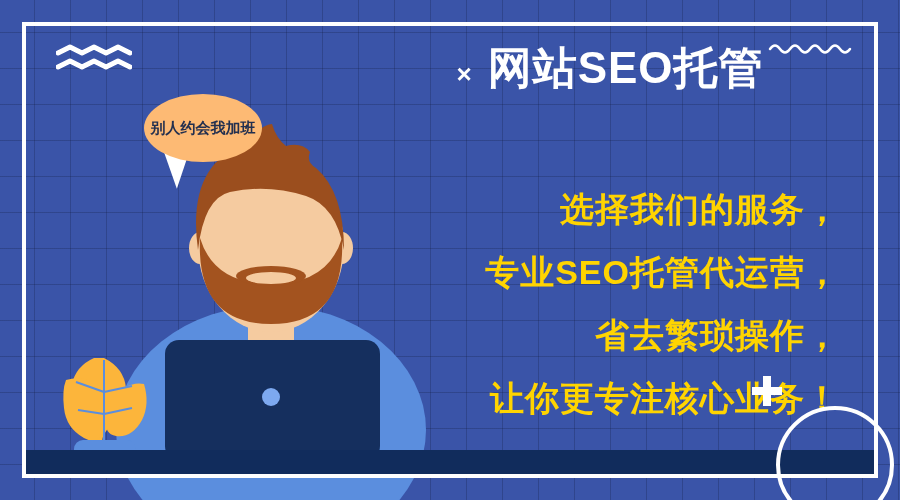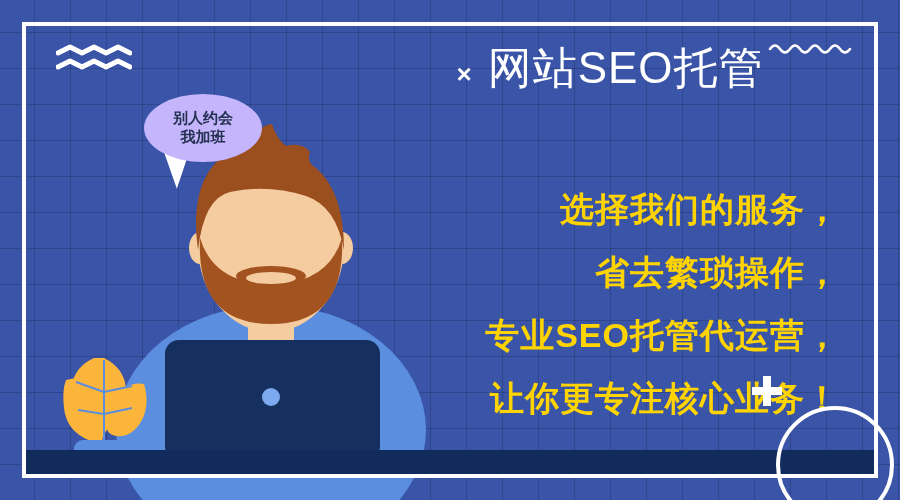--- a/index.html
+++ b/index.html
@@ -97,21 +97,21 @@
   .title-x {
     color: #ffffff;
     font-size: 26px;
     font-weight: bold;
     line-height: 1;
     transform: translateY(6px);
   }
   .title-main {
     color: #ffffff;
     font-size: 44px;
-    font-weight: normal;
+    font-weight: bold;
     letter-spacing: 1px;
     line-height: 1.1;
     white-space: nowrap;
   }
   .subtitle {
     position: absolute;
     left: 330px;
     top: 116px;
     width: 560px;
     text-align: center;
@@ -142,25 +142,24 @@
   }
   .slogan-line:last-child { margin-bottom: 0; }
 
   
   .bubble {
     position: absolute;
     left: 144px;
     top: 94px;
     width: 118px;
     height: 68px;
-    background: #c4b5fd;
+    background: #fdba74;
     border-radius: 50% / 50%;
     z-index: 5;
     display: flex;
-    flex-direction: column;
     align-items: center;
     justify-content: center;
   }
   .bubble-tail {
     position: absolute;
     left: 166px;
     top: 148px;
     width: 0;
     height: 0;
     border-left: 8px solid transparent;
@@ -255,18 +254,18 @@
   </div>
 
   <div class="title-row">
     <span class="title-x">×</span>
     <span class="title-main">网站SEO托管</span>
   </div>
 
 
   <div class="slogan">
     <div class="slogan-line">选择我们的服务，</div>
+    <div class="slogan-line">专业SEO托管代运营，</div>
     <div class="slogan-line">省去繁琐操作，</div>
-    <div class="slogan-line">专业SEO托管代运营，</div>
     <div class="slogan-line">让你更专注核心业务！</div>
   </div>
 
 </div>
 
 </body></html>

